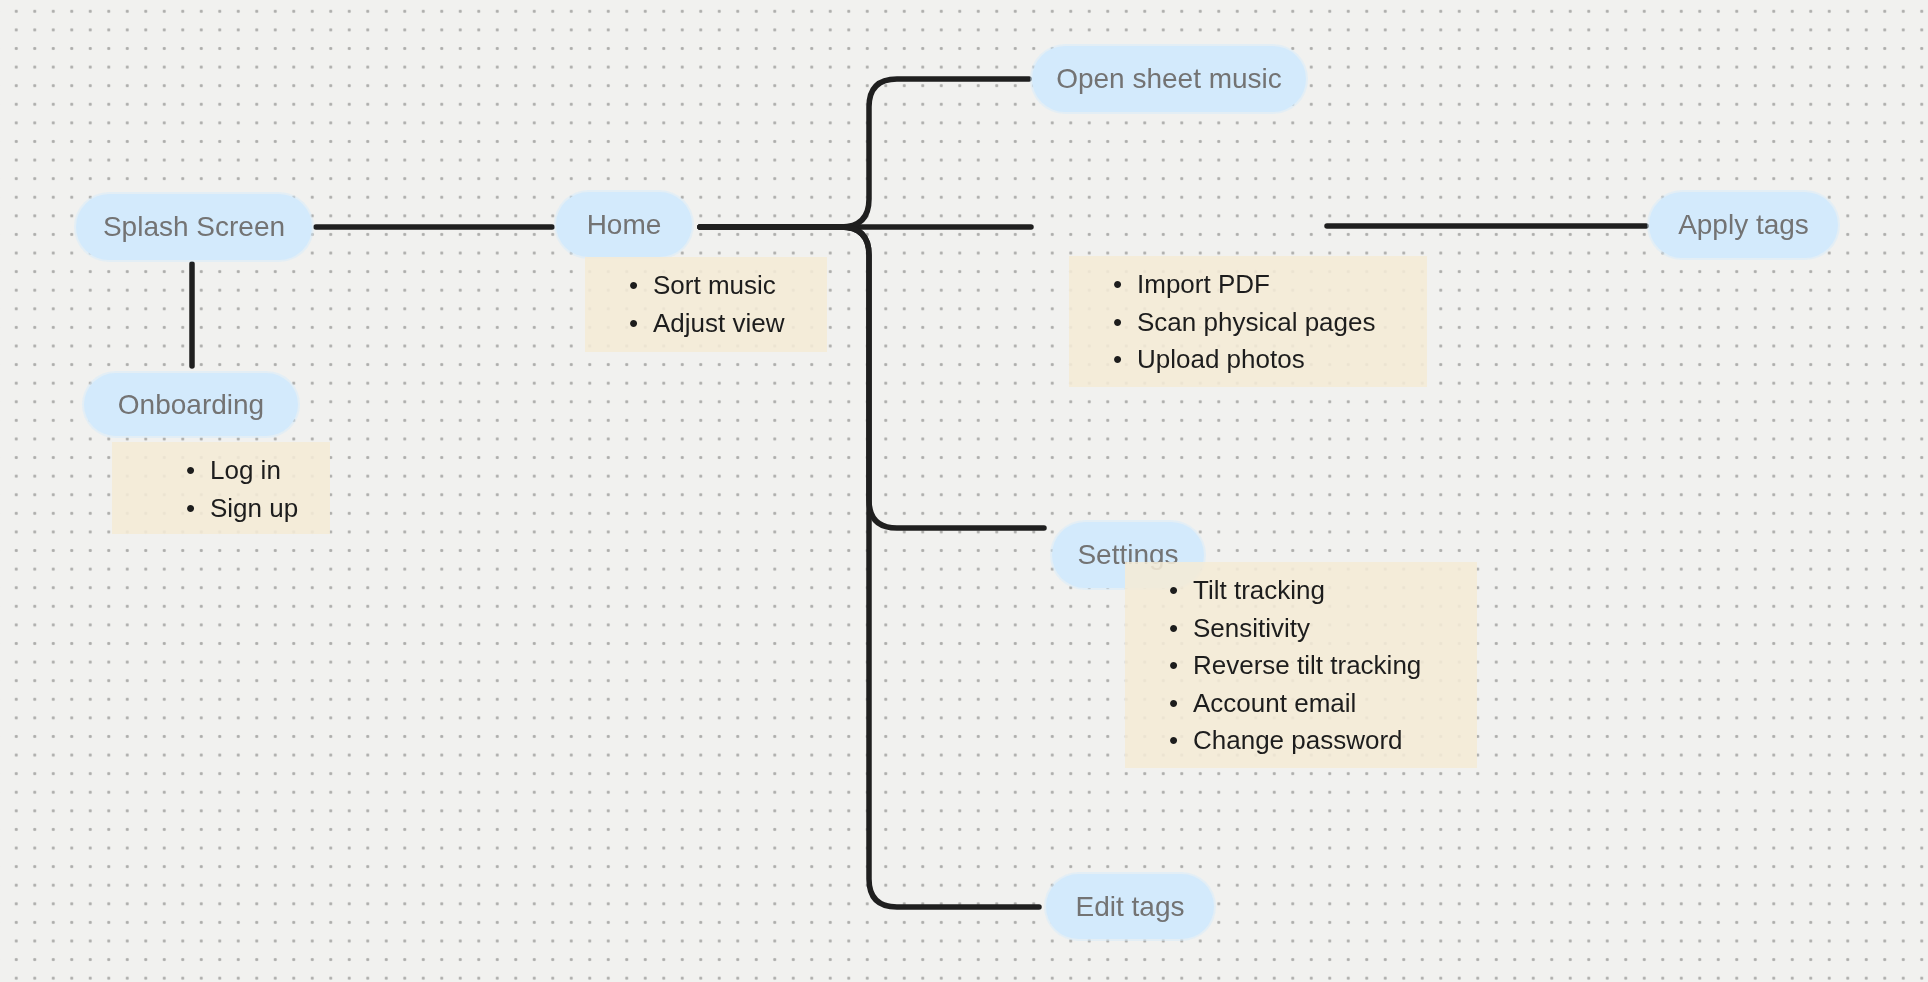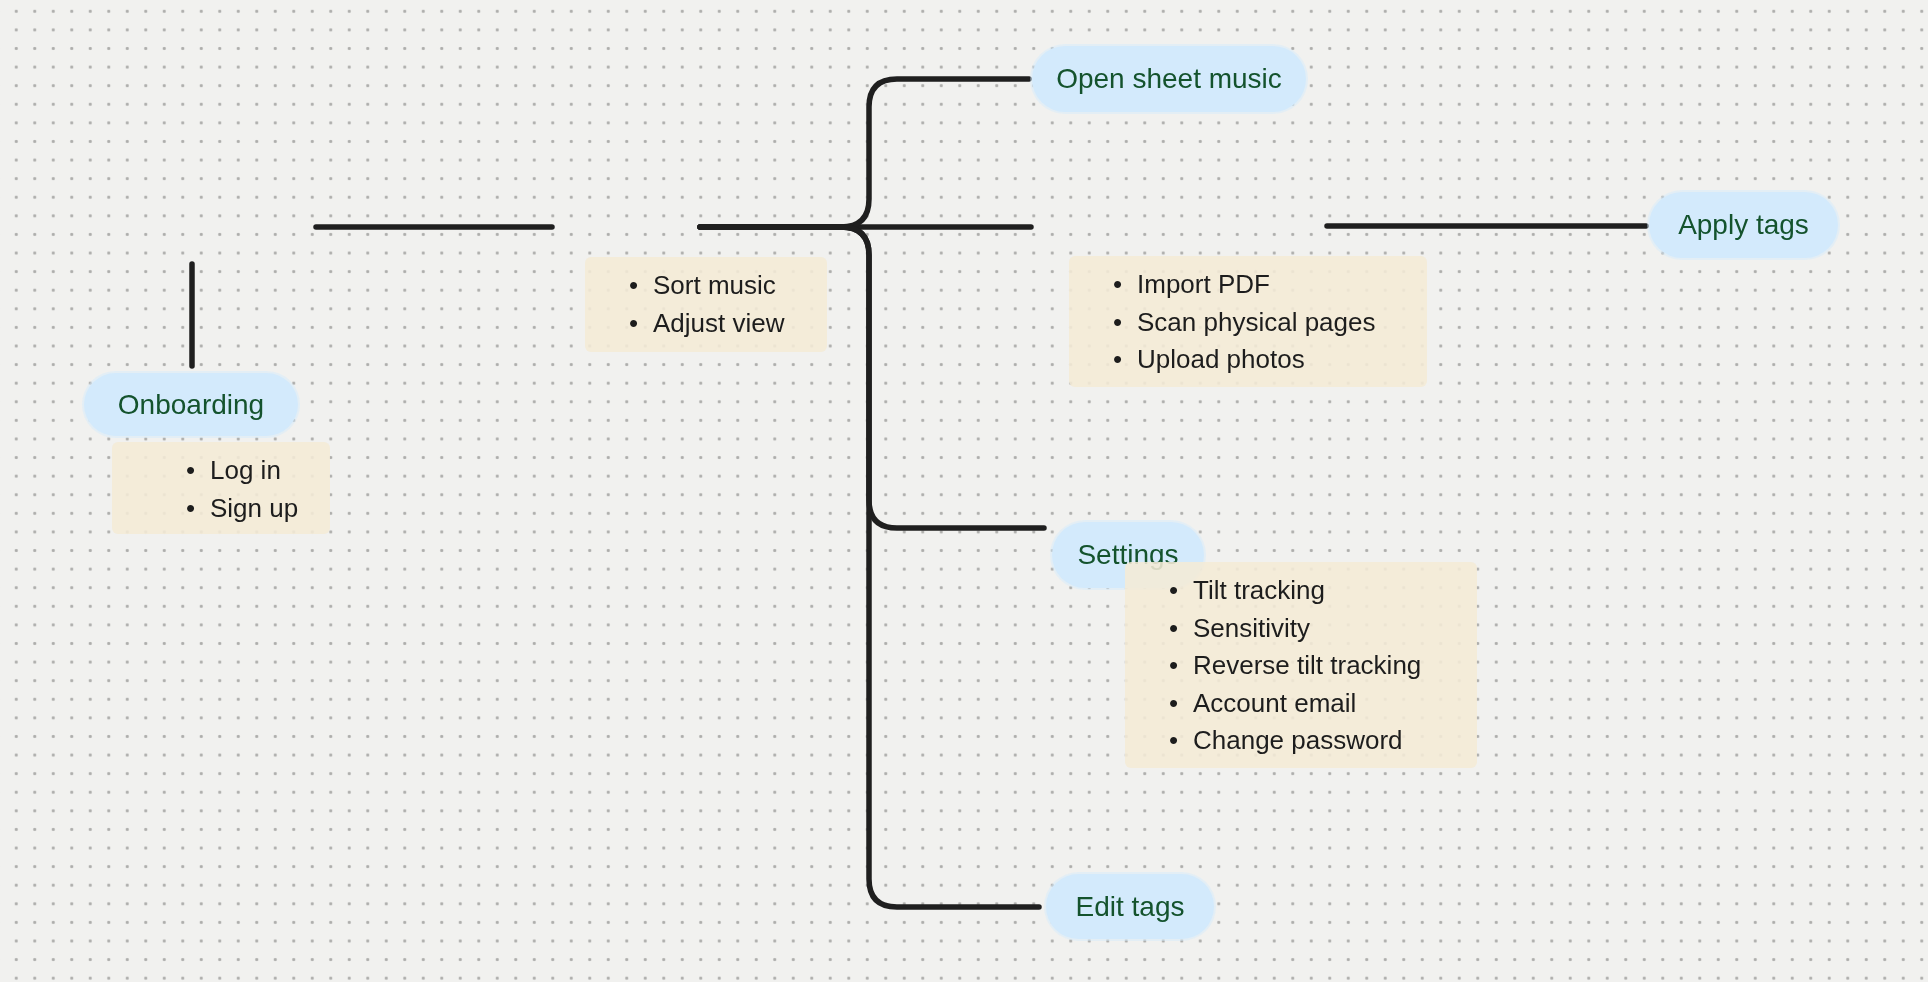--- a/index.html
+++ b/index.html
@@ -33,28 +33,28 @@
     stroke-linejoin: round;
   }
   .node {
     position: absolute;
     background: #d3eafc;
     border-radius: 34px;
     display: flex;
     align-items: center;
     justify-content: center;
     font-size: 28px;
-    color: #14532d;
+    color: #737373;
     white-space: nowrap;
     box-shadow: 0 0 0 2px rgba(211,234,252,0.45);
   }
   .note {
     position: absolute;
     background: rgba(244,234,214,0.88);
-    border-radius: 6px;
+    border-radius: 0;
     color: #1d1d1d;
   }
   .note ul {
     margin: 0;
     padding: 10px 14px 10px 0;
     list-style: none;
   }
   .note li {
     position: relative;
     padding-left: 68px;
@@ -77,30 +77,32 @@
   <svg class="edges" viewBox="0 0 1928 982" xmlns="http://www.w3.org/2000/svg">
     <path d="M316 227 H552"></path>
     <path d="M192 264 V366"></path>
     <path d="M700 227 H1031"></path>
     <path d="M700 227 H841 Q869 227 869 199 V107 Q869 79 897 79 H1029"></path>
     <path d="M700 227 H841 Q869 227 869 255 V500 Q869 528 897 528 H1044"></path>
     <path d="M700 227 H841 Q869 227 869 255 V879 Q869 907 897 907 H1039"></path>
     <path d="M1327 226 H1646"></path>
   </svg>
 
+  <div class="node" style="left:76px; top:194px; width:236px; height:66px;">Splash Screen</div>
 
   <div class="node" style="left:84px; top:373px; width:214px; height:63px;">Onboarding</div>
 
   <div class="note" style="left:112px; top:442px; width:188px; height:92px;padding-left:30px;">
     <ul>
       <li>Log in</li>
       <li>Sign up</li>
     </ul>
   </div>
 
+  <div class="node" style="left:556px; top:192px; width:136px; height:65px;">Home</div>
 
   <div class="note" style="left:585px; top:257px; width:242px; height:95px;">
     <ul>
       <li>Sort music</li>
       <li>Adjust view</li>
     </ul>
   </div>
 
   <div class="node" style="left:1032px; top:46px; width:274px; height:66px;">Open sheet music</div>
 

